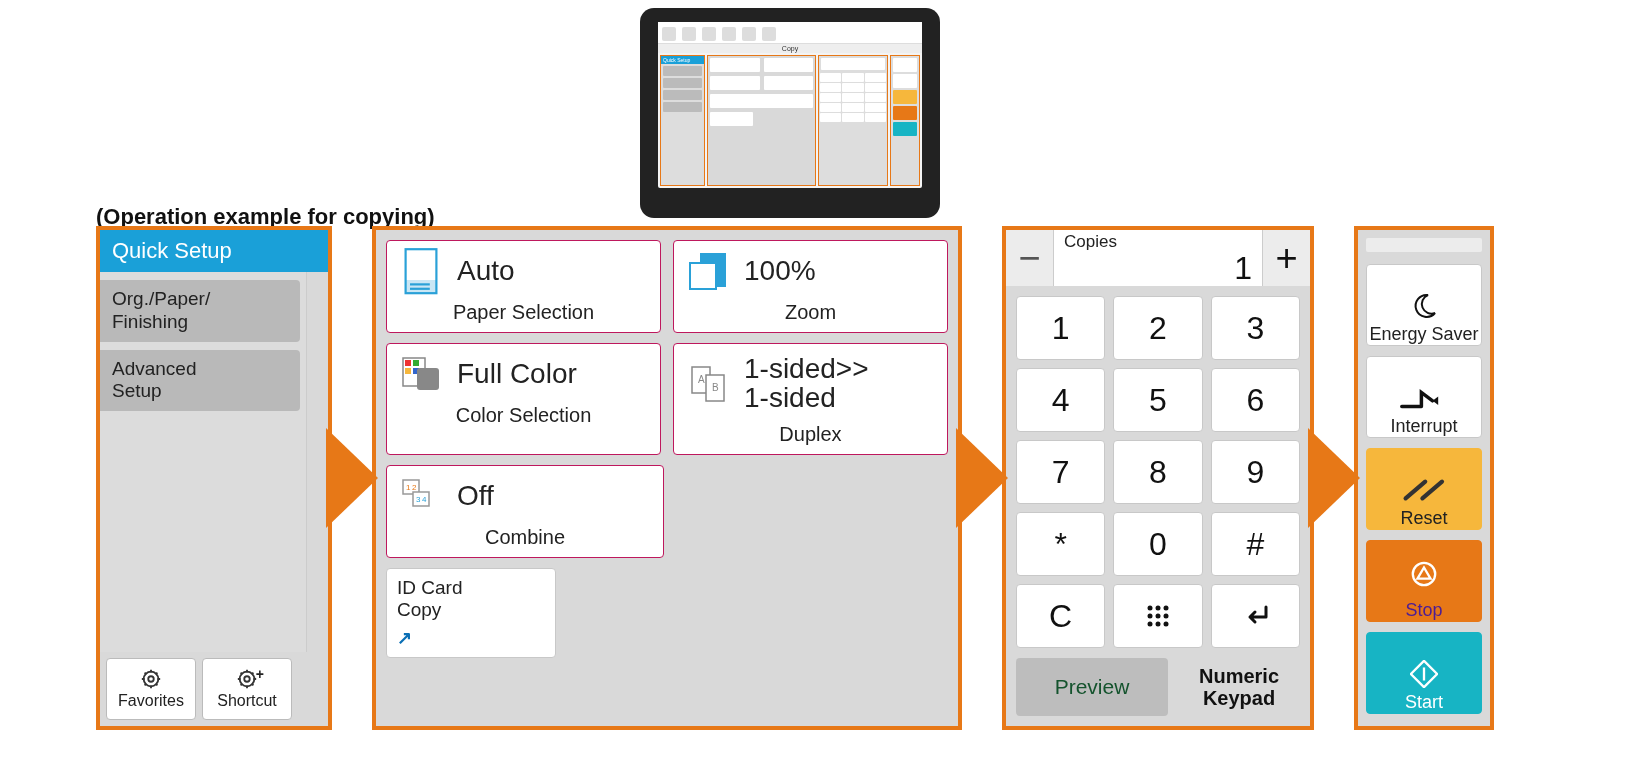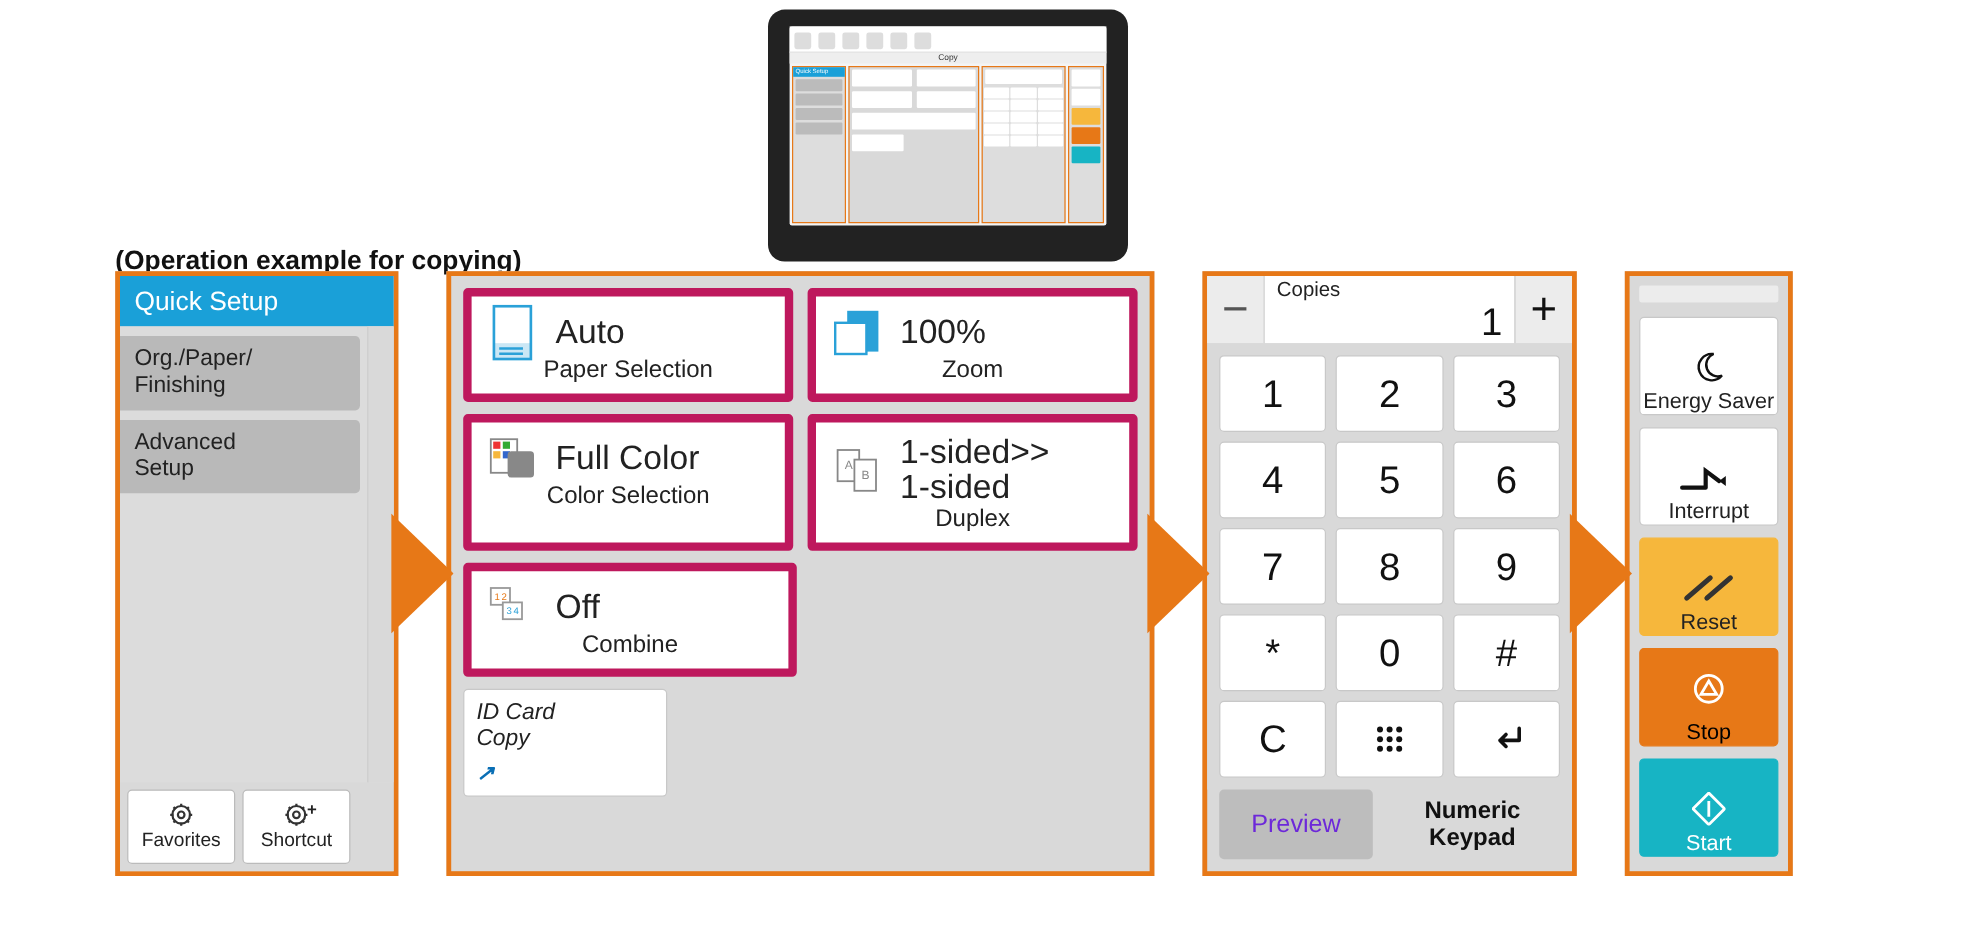--- a/index.html
+++ b/index.html
@@ -117,33 +117,33 @@
     gap:2px;
   }
   .gear-icon { width:22px; height:22px; position:relative; }
   .gear-icon svg { width:100%; height:100%; }
   .mini-btn .shortcut-plus { position:absolute; top:-2px; right:-6px; font-size:14px; font-weight:700;}
 
   
   .p2 { width: 590px; padding: 10px; display:flex; flex-direction:column; gap:10px; background:#d9d9d9; }
   .p2-row { display:flex; gap:12px; }
   .tile {
-    background:#fff; border:7px solid #be185d; border-radius:4px;
+    background:#fff; border:1px solid #be185d; border-radius:4px;
     width: 278px; padding: 10px 12px 8px 12px;
-    display:flex; flex-direction:column; 
+    display:flex; flex-direction:column; gap:10px;
   }
   .tile-top { display:flex; align-items:center; gap:14px; }
   .tile-icon { width:44px; height:40px; display:flex; align-items:center; justify-content:center; flex-shrink:0;}
   .tile-value { font-size: 28px; color:#222; line-height:1.05; }
   .tile-label { font-size: 20px; color:#222;text-align:center; }
   .p2-bottom-tile {
     background:#fff; border:1px solid #c8c8c8; border-radius:4px;
     width: 170px; padding:8px 10px;
     font-size: 19px; color:#222;
-    display:flex; flex-direction:column; gap:6px;font-style:italic;
+    display:flex; flex-direction:column; gap:6px;
   }
   .link-arrow { color:#0a6fb5; font-size:18px; font-weight:700; }
 
   
   .p3 { width: 312px; background:#d9d9d9; display:flex; flex-direction:column; }
   .copies-bar {
     display:flex; align-items:stretch; height:58px;
     background:#ececec;
   }
   .copies-minus, .copies-plus {
@@ -164,39 +164,39 @@
   .key {
     background:#fff; border:1px solid #c8c8c8; border-radius:4px;
     height:64px; display:flex; align-items:center; justify-content:center;
     font-size:32px; color:#111;
   }
   .p3-bottom {
     display:flex; gap:10px; padding:0 10px 10px 10px; align-items:stretch;
   }
   .preview-btn {
     background:#bdbdbd; border-radius:4px;
-    width: 128px; height:58px;
+    width: 152px; height:58px;
     display:flex; align-items:center; justify-content:center;
-    font-size:21px; color:#6d28d9;
+    font-size:21px; color:#14532d;
   }
   .numkey-label {
     flex:1; display:flex; align-items:center; justify-content:center;
     text-align:center; font-size:20px; font-weight:700; color:#111;
     line-height:1.1;
   }
 
   
   .p4 { width: 140px; background:#d9d9d9; padding:8px 8px; display:flex; flex-direction:column; gap:10px; }
   .act-btn {
     background:#fff; border:1px solid #c8c8c8; border-radius:4px;
     height:82px; display:flex; flex-direction:column; align-items:center; justify-content:flex-end;
     font-size:18px; color:#222; gap:4px;
   }
   .act-btn.yellow { background:#f6b73c; border-color:#f6b73c; color:#222;}
-  .act-btn.orange { background:#e77817; border-color:#e77817; color:#000000;gap:12px;}
+  .act-btn.orange { background:#e77817; border-color:#e77817; color:#4c1d95;gap:12px;}
   .act-btn.cyan   { background:#17b4c4; border-color:#17b4c4; color:#fff;}
   .act-icon { height:28px; display:flex; align-items:center; justify-content:center; }
   .act-icon svg { height:28px; }
   .p4-top-sliver { height:14px; background:#ececec; border-radius:2px; margin-bottom:2px;}
 
 </style>
 </head>
 <body>
 
 <div class="tablet-thumb">

